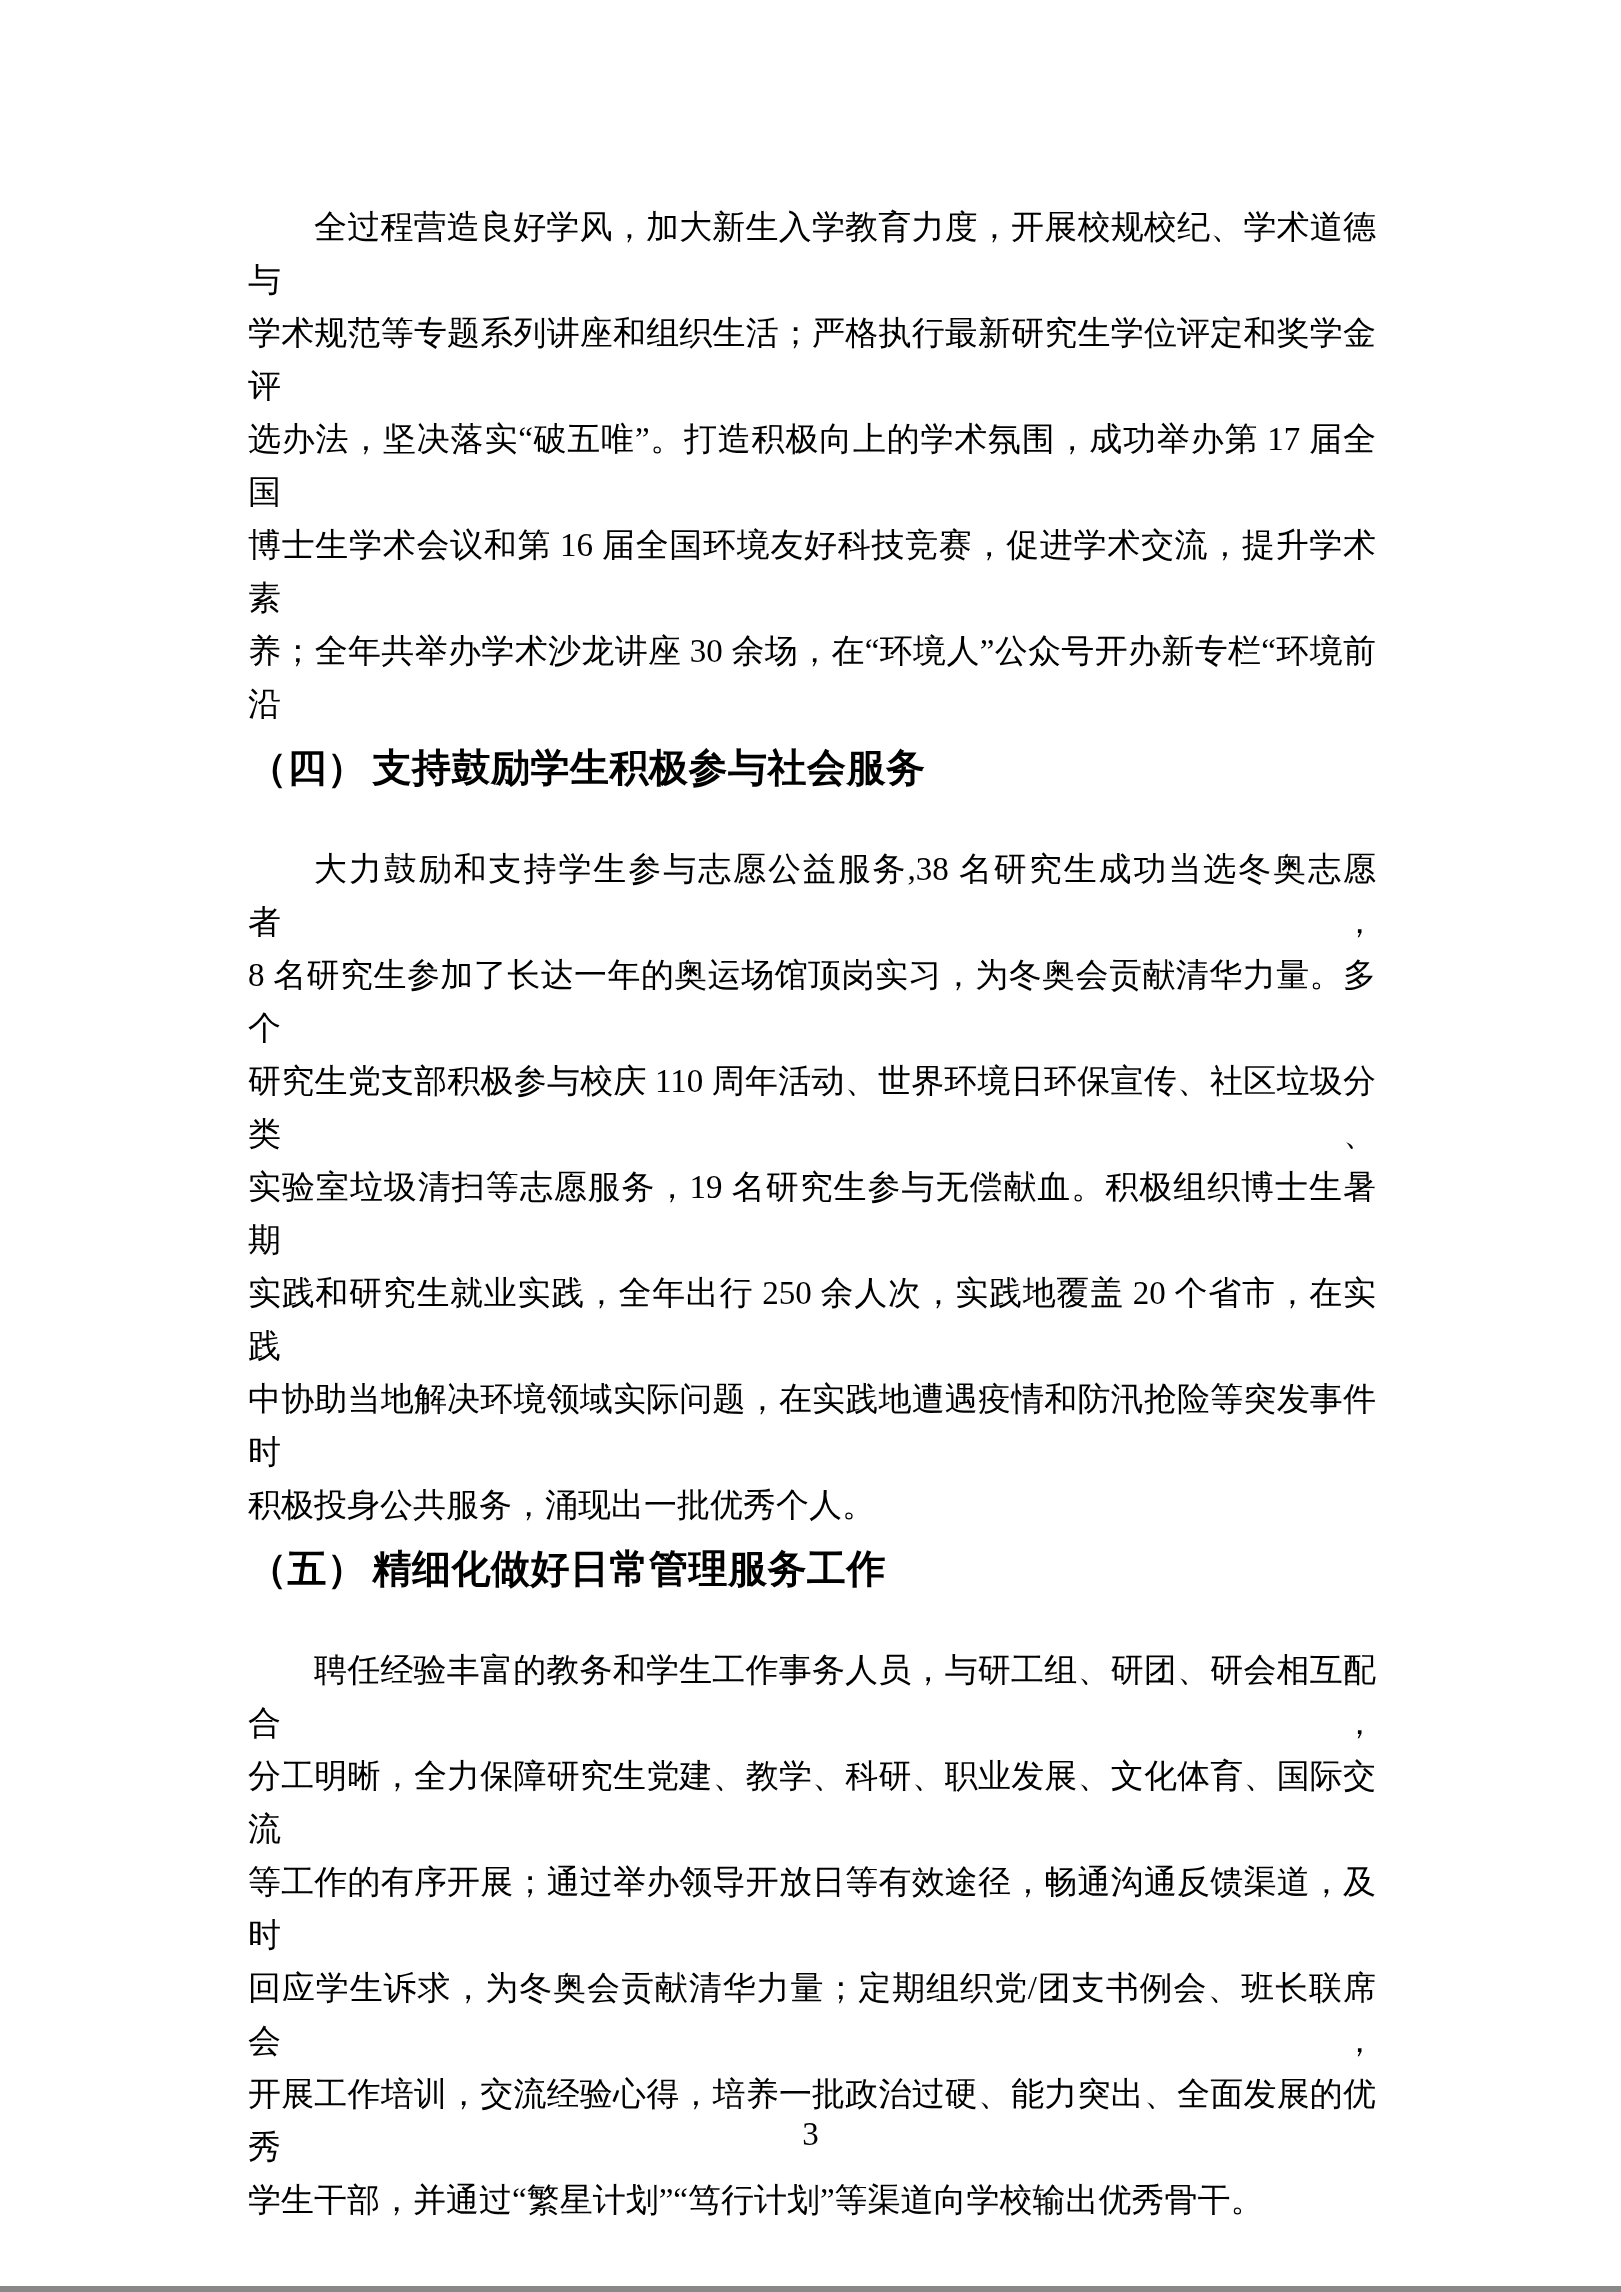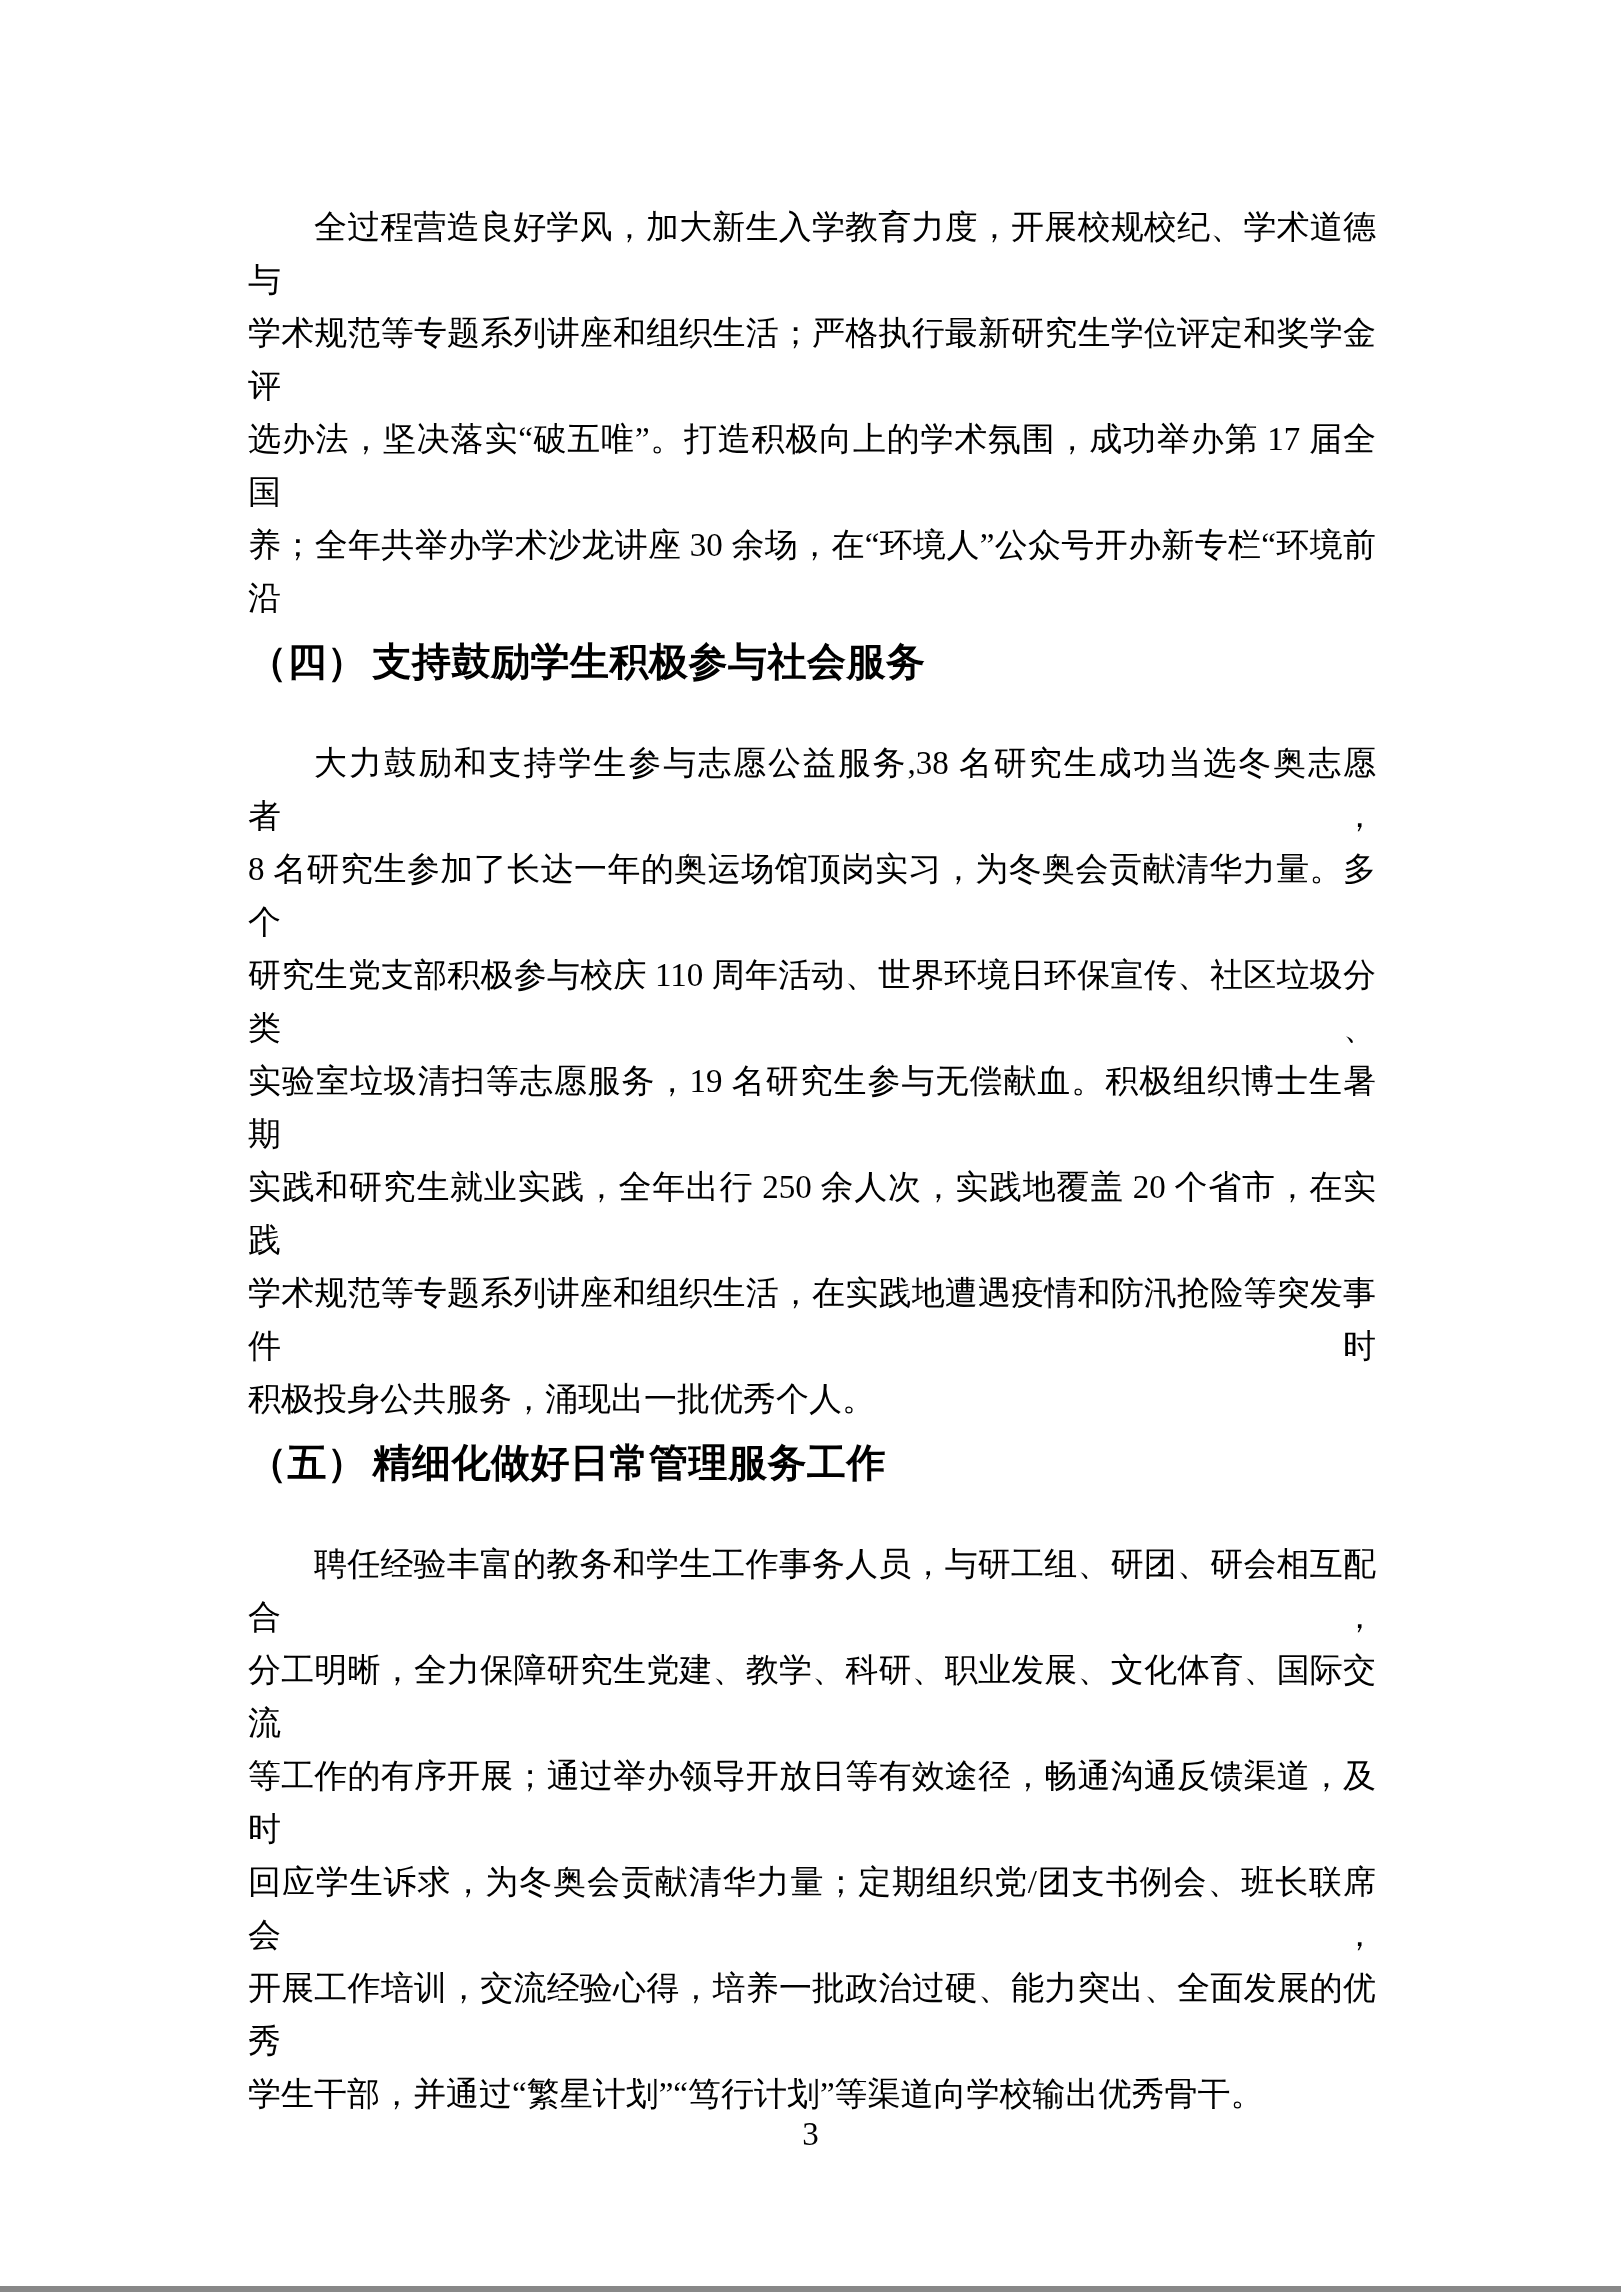--- a/index.html
+++ b/index.html
@@ -51,33 +51,34 @@
 </head>
 <body>
 
 <div class="page">
   <div class="content">
 
     <div class="paragraph">
         <div class="line first">全过程营造良好学风，加大新生入学教育力度，开展校规校纪、学术道德与</div>
         <div class="line">学术规范等专题系列讲座和组织生活；严格执行最新研究生学位评定和奖学金评</div>
         <div class="line">选办法，坚决落实“破五唯”。打造积极向上的学术氛围，成功举办第 17 届全国</div>
+        <div class="line">博士生学术会议和第 16 届全国环境友好科技竞赛，促进学术交流，提升学术素</div>
         <div class="line">养；全年共举办学术沙龙讲座 30 余场，在“环境人”公众号开办新专栏“环境前沿</div>
       </div>
 
     <h2 class="section-heading">
       <span class="sec-num">（四）</span><span>支持鼓励学生积极参与社会服务</span>
     </h2>
     <div class="paragraph">
         <div class="line first">大力鼓励和支持学生参与志愿公益服务,38 名研究生成功当选冬奥志愿者，</div>
         <div class="line">8 名研究生参加了长达一年的奥运场馆顶岗实习，为冬奥会贡献清华力量。多个</div>
         <div class="line">研究生党支部积极参与校庆 110 周年活动、世界环境日环保宣传、社区垃圾分类、</div>
         <div class="line">实验室垃圾清扫等志愿服务，19 名研究生参与无偿献血。积极组织博士生暑期</div>
         <div class="line">实践和研究生就业实践，全年出行 250 余人次，实践地覆盖 20 个省市，在实践</div>
-        <div class="line">学术规范等专题系列讲座和组织生活，在实践地遭遇疫情和防汛抢险等突发事件时</div>
+        <div class="line">中协助当地解决环境领域实际问题，在实践地遭遇疫情和防汛抢险等突发事件时</div>
         <div class="line last">积极投身公共服务，涌现出一批优秀个人。</div>
       </div>
 
     <h2 class="section-heading">
       <span class="sec-num">（五）</span><span>精细化做好日常管理服务工作</span>
     </h2>
     <div class="paragraph">
         <div class="line first">聘任经验丰富的教务和学生工作事务人员，与研工组、研团、研会相互配合，</div>
         <div class="line">分工明晰，全力保障研究生党建、教学、科研、职业发展、文化体育、国际交流</div>
         <div class="line">等工作的有序开展；通过举办领导开放日等有效途径，畅通沟通反馈渠道，及时</div>

